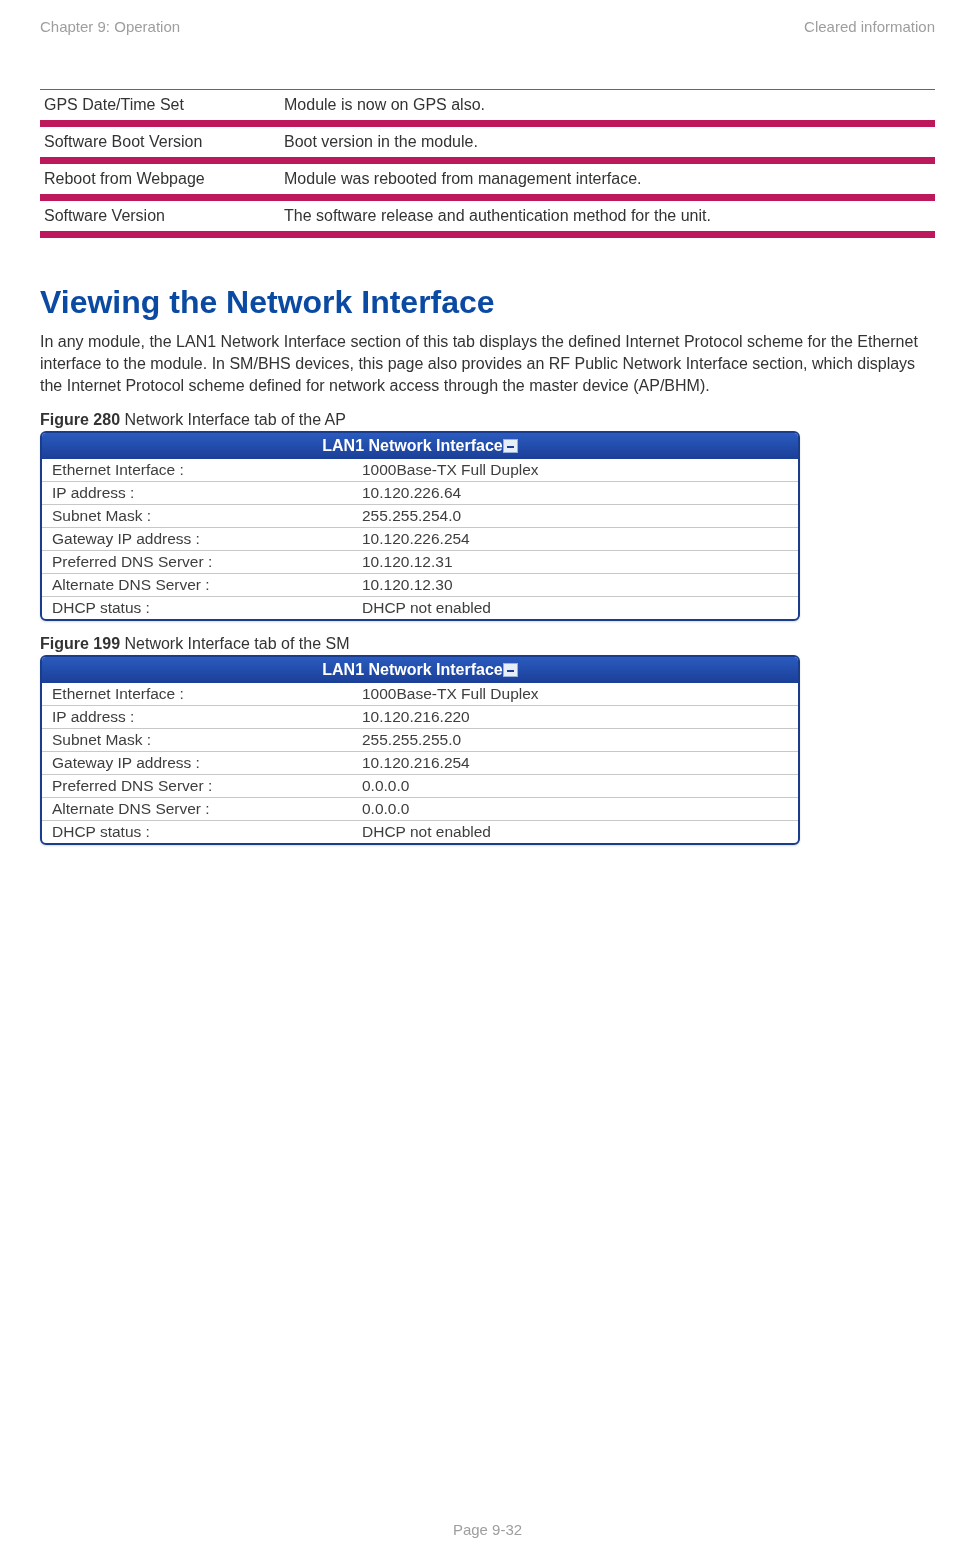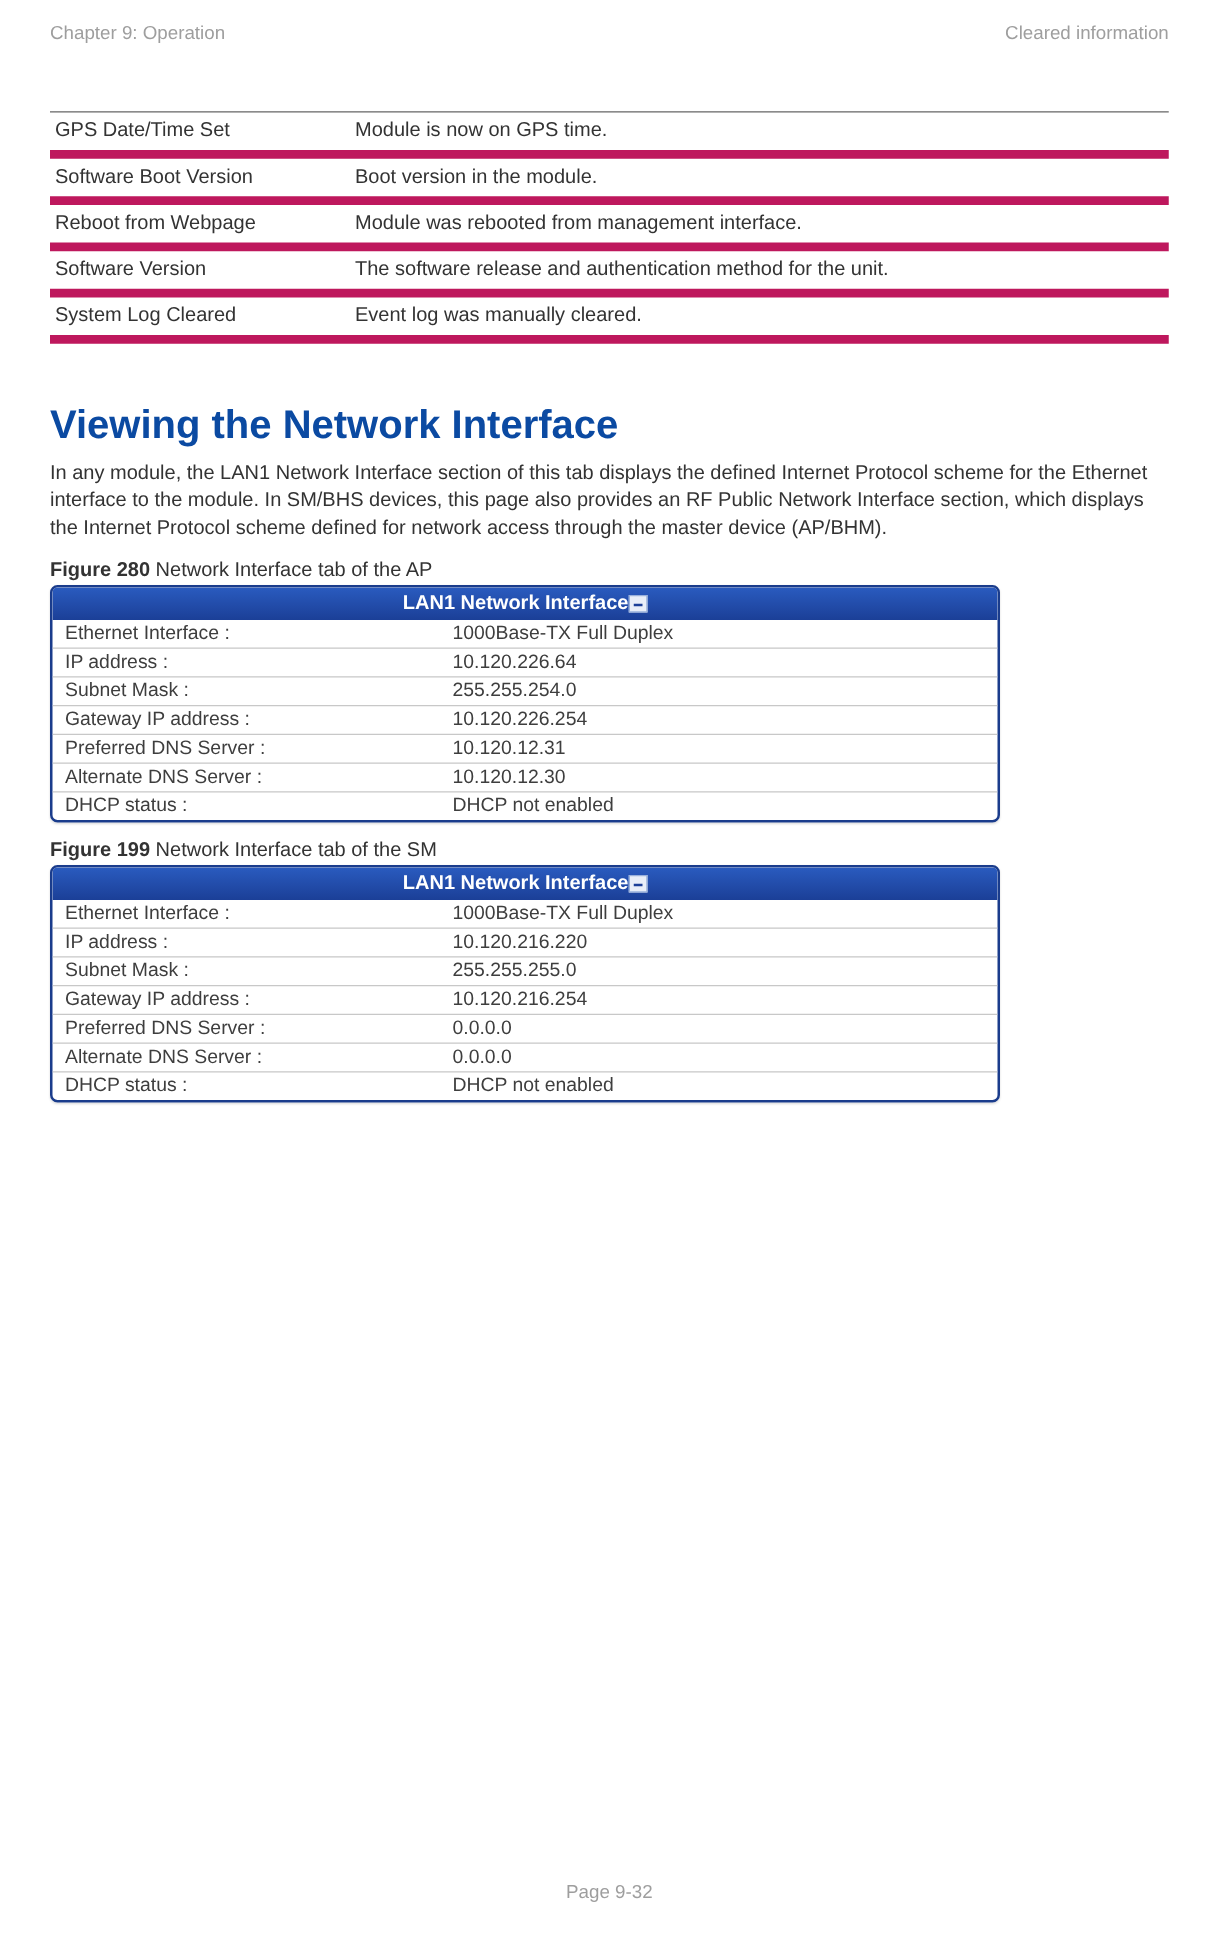--- a/index.html
+++ b/index.html
@@ -84,56 +84,52 @@
   }
   .panel td {
     border-top: 1px solid #c8c8c8;
     padding: 2px 10px;
     color: #3e3e3e;
   }
   .panel tr:first-child td { border-top: none; }
   .panel td:first-child { width: 310px; }
   .footer {
     position: absolute;
-    bottom: 34px;
+    bottom: 18px;
     left: 0; right: 0;
     text-align: center;
     color: #9e9e9e;
     font-size: 15px;
   }
 </style>
 </head>
 <body>
 
 <div class="header">
   <span>Chapter 9:  Operation</span>
   <span>Cleared information</span>
 </div>
 
 <table class="def-table">
   <tbody>
       <tr>
     <td>GPS Date/Time Set</td>
-    <td>Module is now on GPS time.</td>
+    <td>Module is now on GPS also.</td>
   </tr>
   <tr>
     <td>Software Boot Version</td>
     <td>Boot version in the module.</td>
   </tr>
   <tr>
     <td>Reboot from Webpage</td>
     <td>Module was rebooted from management interface.</td>
   </tr>
   <tr>
     <td>Software Version</td>
     <td>The software release and authentication method for the unit.</td>
-  </tr>
-  <tr>
-    <td>System Log Cleared</td>
-    <td>Event log was manually cleared.</td>
   </tr>
 </tbody>
   </table>
 
 <h1 class="section">Viewing the Network Interface</h1>
 <p class="body">In any module, the LAN1 Network Interface section of this tab displays the defined Internet Protocol scheme for the Ethernet interface to the module. In SM/BHS devices, this page also provides an RF Public Network Interface section, which displays the Internet Protocol scheme defined for network access through the master device (AP/BHM).</p>
 
 <p class="fig-caption">
   <span class="fignum">Figure 280</span><span> Network Interface tab of the AP</span>
 </p>

